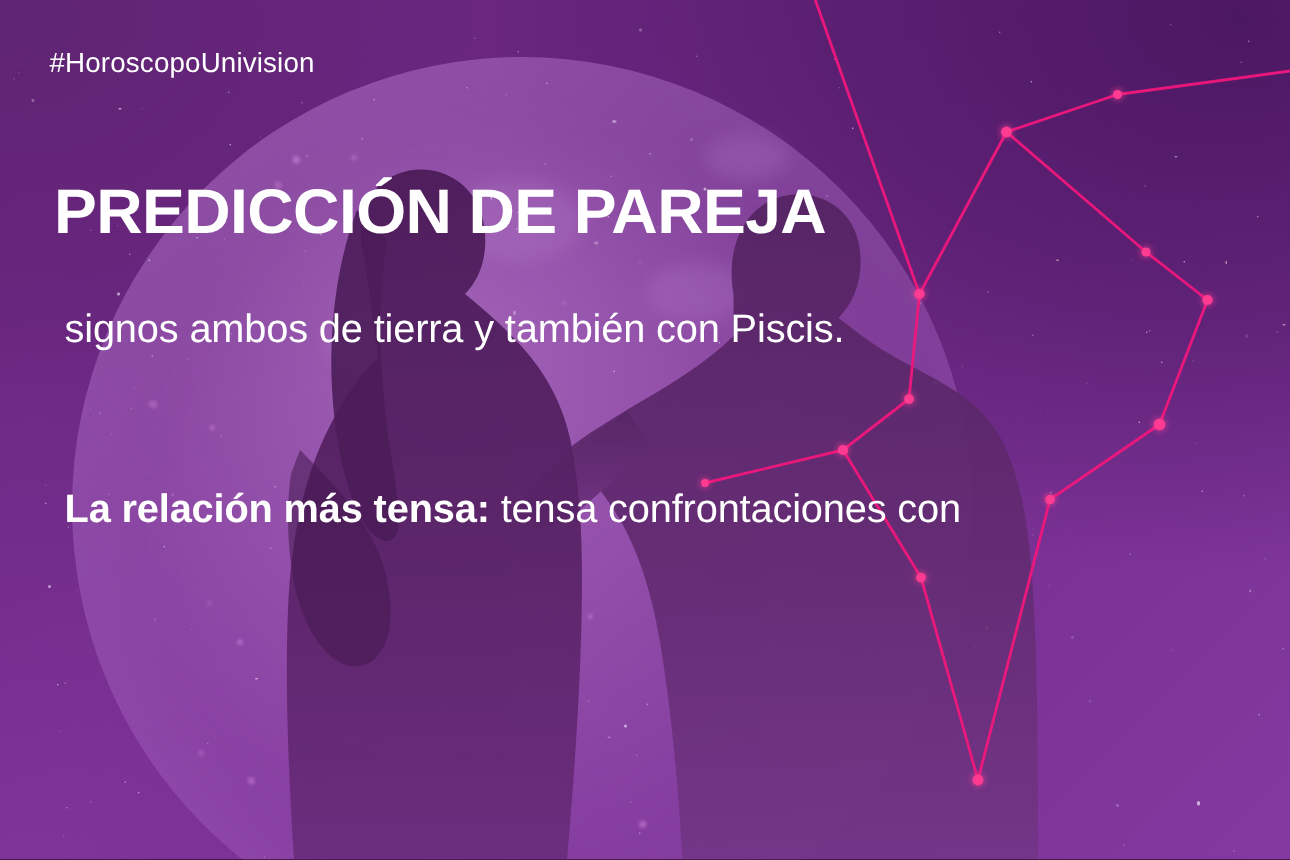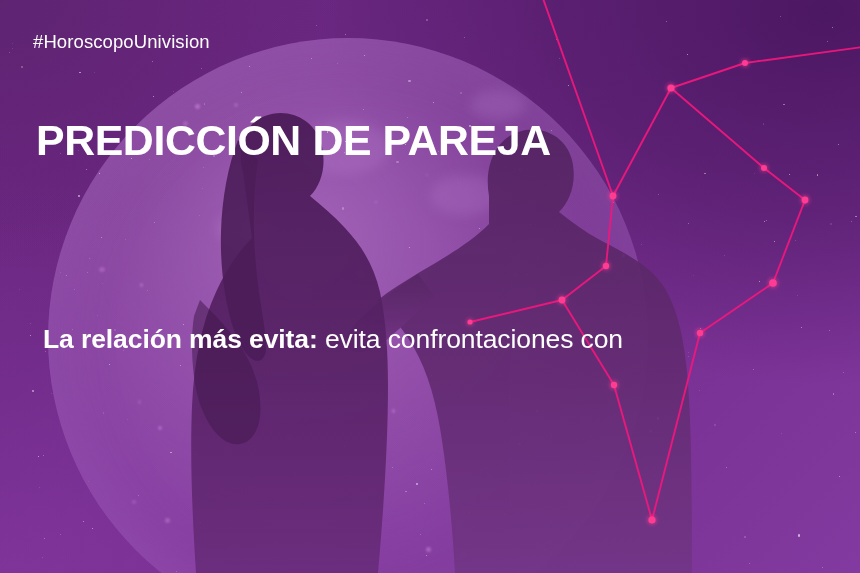--- a/index.html
+++ b/index.html
@@ -510,22 +510,23 @@
     </g>
   </svg>
 
   <div class="text-layer">
 
     <div class="hashtag">#HoroscopoUnivision</div>
 
     <h1 class="headline">PREDICCIÓN DE PAREJA</h1>
 
     <div class="body-block body-1">
+      <span class="nowrap-line">signos ambos de tierra y también con Piscis.</span>
     </div>
 
     <div class="body-block body-2">
       <span class="nowrap-line">
-        <span class="lead">La relación más evita:</span><span> evita confrontaciones con</span>
+        <span class="lead">La relación más tensa:</span><span> tensa confrontaciones con</span>
       </span>
     </div>
 
   </div>
 </div>
 
 </body></html>

